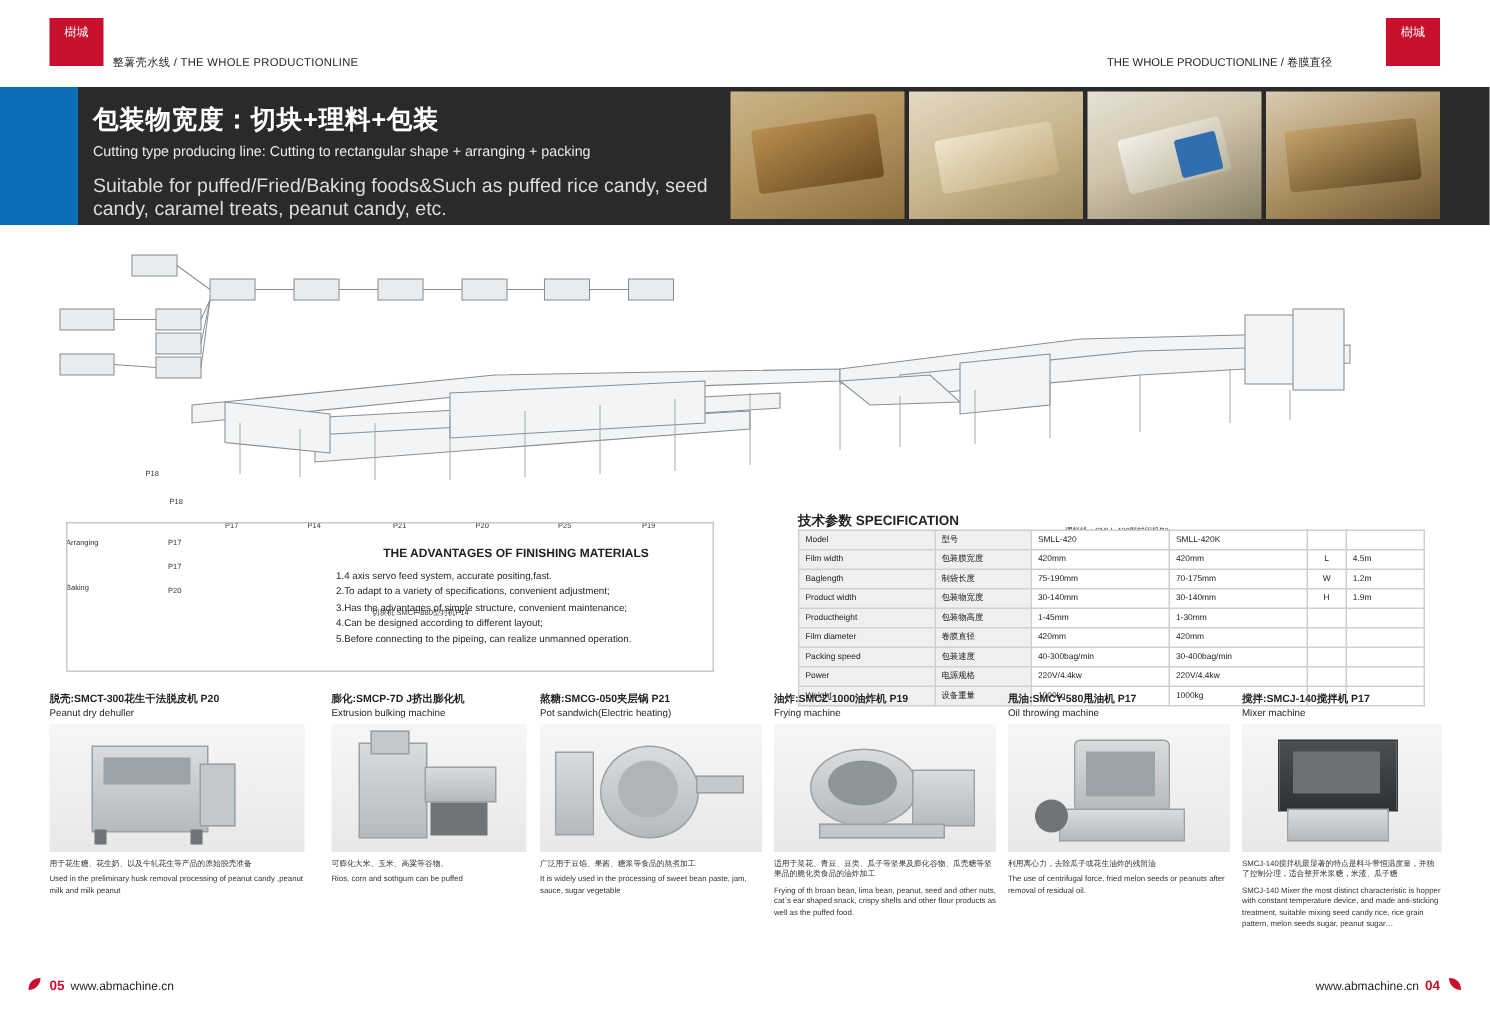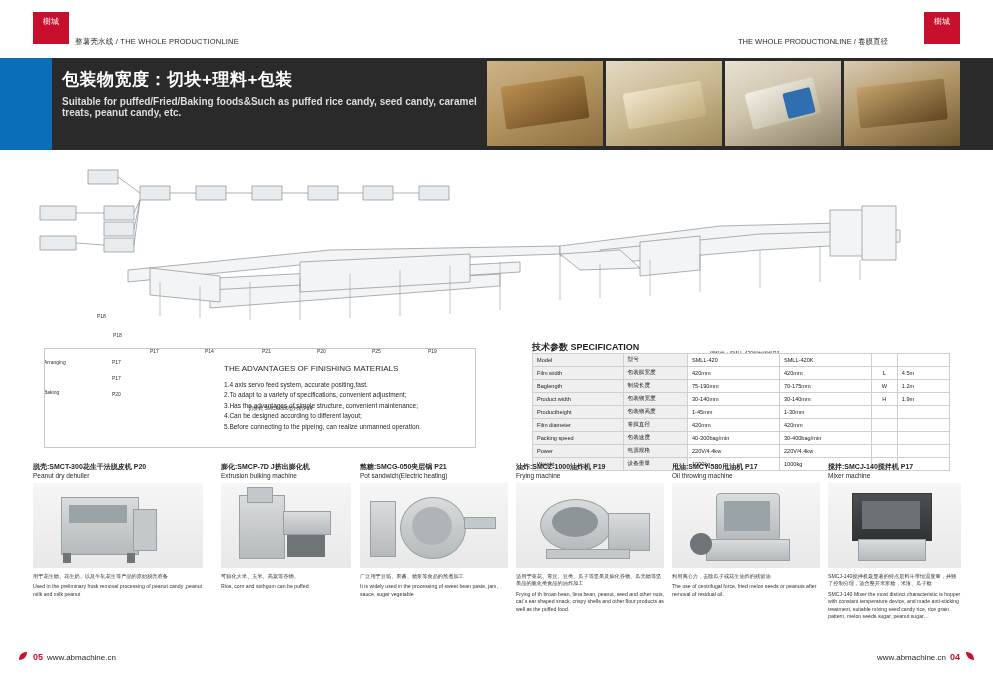--- a/index.html
+++ b/index.html
@@ -22,21 +22,21 @@
   .logo-block-r{position:absolute;right:33px;top:12px;width:36px;height:32px;background:#c8102e;}
   .logo-block-r .lg{position:absolute;inset:2px;color:#fff;font-size:8px;line-height:9px;text-align:center;padding-top:3px;font-family:"DejaVu Sans",sans-serif;}
 
   
   .hero{position:absolute;left:0;top:58px;width:993px;height:92px;background:#2a2a2a;}
   .hero-blue{position:absolute;left:0;top:58px;width:52px;height:92px;background:#0a6fb8;}
   .hero-text{position:absolute;left:62px;top:68px;width:420px;color:#ffffff;}
   .hero-title{font-size:17px;font-weight:bold;letter-spacing:.5px;margin-bottom:5px;}
   .hero-sub{font-size:9.5px;margin-bottom:9px;color:#e9e9e9;}
   .hero-line3{font-size:10.5px;margin-bottom:4px;color:#ffffff;}
-  .hero-line4{font-size:10px;color:#dcdcdc;font-weight:bold;}
+  .hero-line4{font-size:13px;color:#dcdcdc;}
   .hero-photos{position:absolute;left:487px;top:61px;width:473px;height:85px;display:flex;gap:3px;}
   .ph{flex:1;position:relative;overflow:hidden;}
   .ph1{background:linear-gradient(155deg,#cbb48a 0%,#b89a66 40%,#8d6e3e 100%);}
   .ph2{background:linear-gradient(155deg,#e3d9c4 0%,#c9b88f 50%,#9f8b5c 100%);}
   .ph3{background:linear-gradient(155deg,#e7e1d4 0%,#cfc4ab 45%,#8a7f67 100%);}
   .ph4{background:linear-gradient(155deg,#d9cbb0 0%,#a98d5e 55%,#6e5731 100%);}
   .bar-obj{position:absolute;border-radius:3px;}
   .ph1 .bar-obj{left:14%;top:24%;width:72%;height:50%;background:linear-gradient(160deg,#b98f50,#6d4c22);transform:rotate(-8deg);}
   .ph2 .bar-obj{left:16%;top:30%;width:68%;height:42%;background:linear-gradient(160deg,#efe6cd,#c2ac7c);transform:rotate(-10deg);}
   .ph3 .bar-obj{left:20%;top:28%;width:60%;height:44%;background:linear-gradient(160deg,#f2efe6,#bdb49c);transform:rotate(-14deg);}
@@ -46,21 +46,21 @@
   
   .diagram{position:absolute;left:0;top:150px;width:993px;height:185px;background:#ffffff;}
   .dg-svg{position:absolute;left:0;top:0;}
   .dg-label{position:absolute;font-size:5px;color:#333;white-space:nowrap;}
 
   
   .adv-box{position:absolute;left:44px;top:348px;width:430px;height:98px;border:1px solid #c9c9c9;}
   .adv-cn{position:absolute;left:56px;top:358px;width:180px;font-size:7px;line-height:12px;color:#231f20;}
   .adv-cn .t{font-weight:bold;font-size:8.5px;margin-bottom:5px;}
   .adv-en{position:absolute;left:224px;top:364px;width:240px;font-size:6.5px;line-height:10.5px;color:#231f20;}
-  .adv-en .t{font-weight:normal;font-size:8px;margin-bottom:5px;}
+  .adv-en .t{font-weight:bold;font-size:8px;margin-bottom:5px;text-align:center;}
 
   
   .spec-title{position:absolute;left:532px;top:341px;font-size:9px;font-weight:bold;color:#231f20;}
   .spec-wrap{position:absolute;left:532px;top:353px;width:418px;}
   table.spec{border-collapse:collapse;width:418px;font-size:5.6px;color:#222;}
   table.spec td{border:1px solid #cfcfcf;height:12px;padding:0 4px;background:#fff;}
   table.spec td.h{background:#efefef;}
   .sp-c1{width:86px;}
   .sp-c2{width:60px;}
   .sp-c3{width:88px;}
@@ -112,20 +112,21 @@
     <div class="header-right">THE WHOLE PRODUCTIONLINE / 卷膜直径</div>
     <div class="logo-block-r">
       <div class="lg">樹城</div>
     </div>
   </div>
 
   <div class="hero"></div>
   <div class="hero-blue"></div>
   <div class="hero-text">
     <div class="hero-title">包装物宽度：切块+理料+包装</div>
+    <div class="hero-sub">Cutting type producing line:  Cutting to rectangular shape + arranging + packing</div>
     <div class="hero-line4">Suitable for puffed/Fried/Baking foods&amp;Such as puffed rice candy, seed candy, caramel treats, peanut candy, etc.</div>
   </div>
   <div class="hero-photos">
     <div class="ph ph1">
         <div class="bar-obj"></div>
       </div>
     <div class="ph ph2">
         <div class="bar-obj"></div>
       </div>
     <div class="ph ph3">

